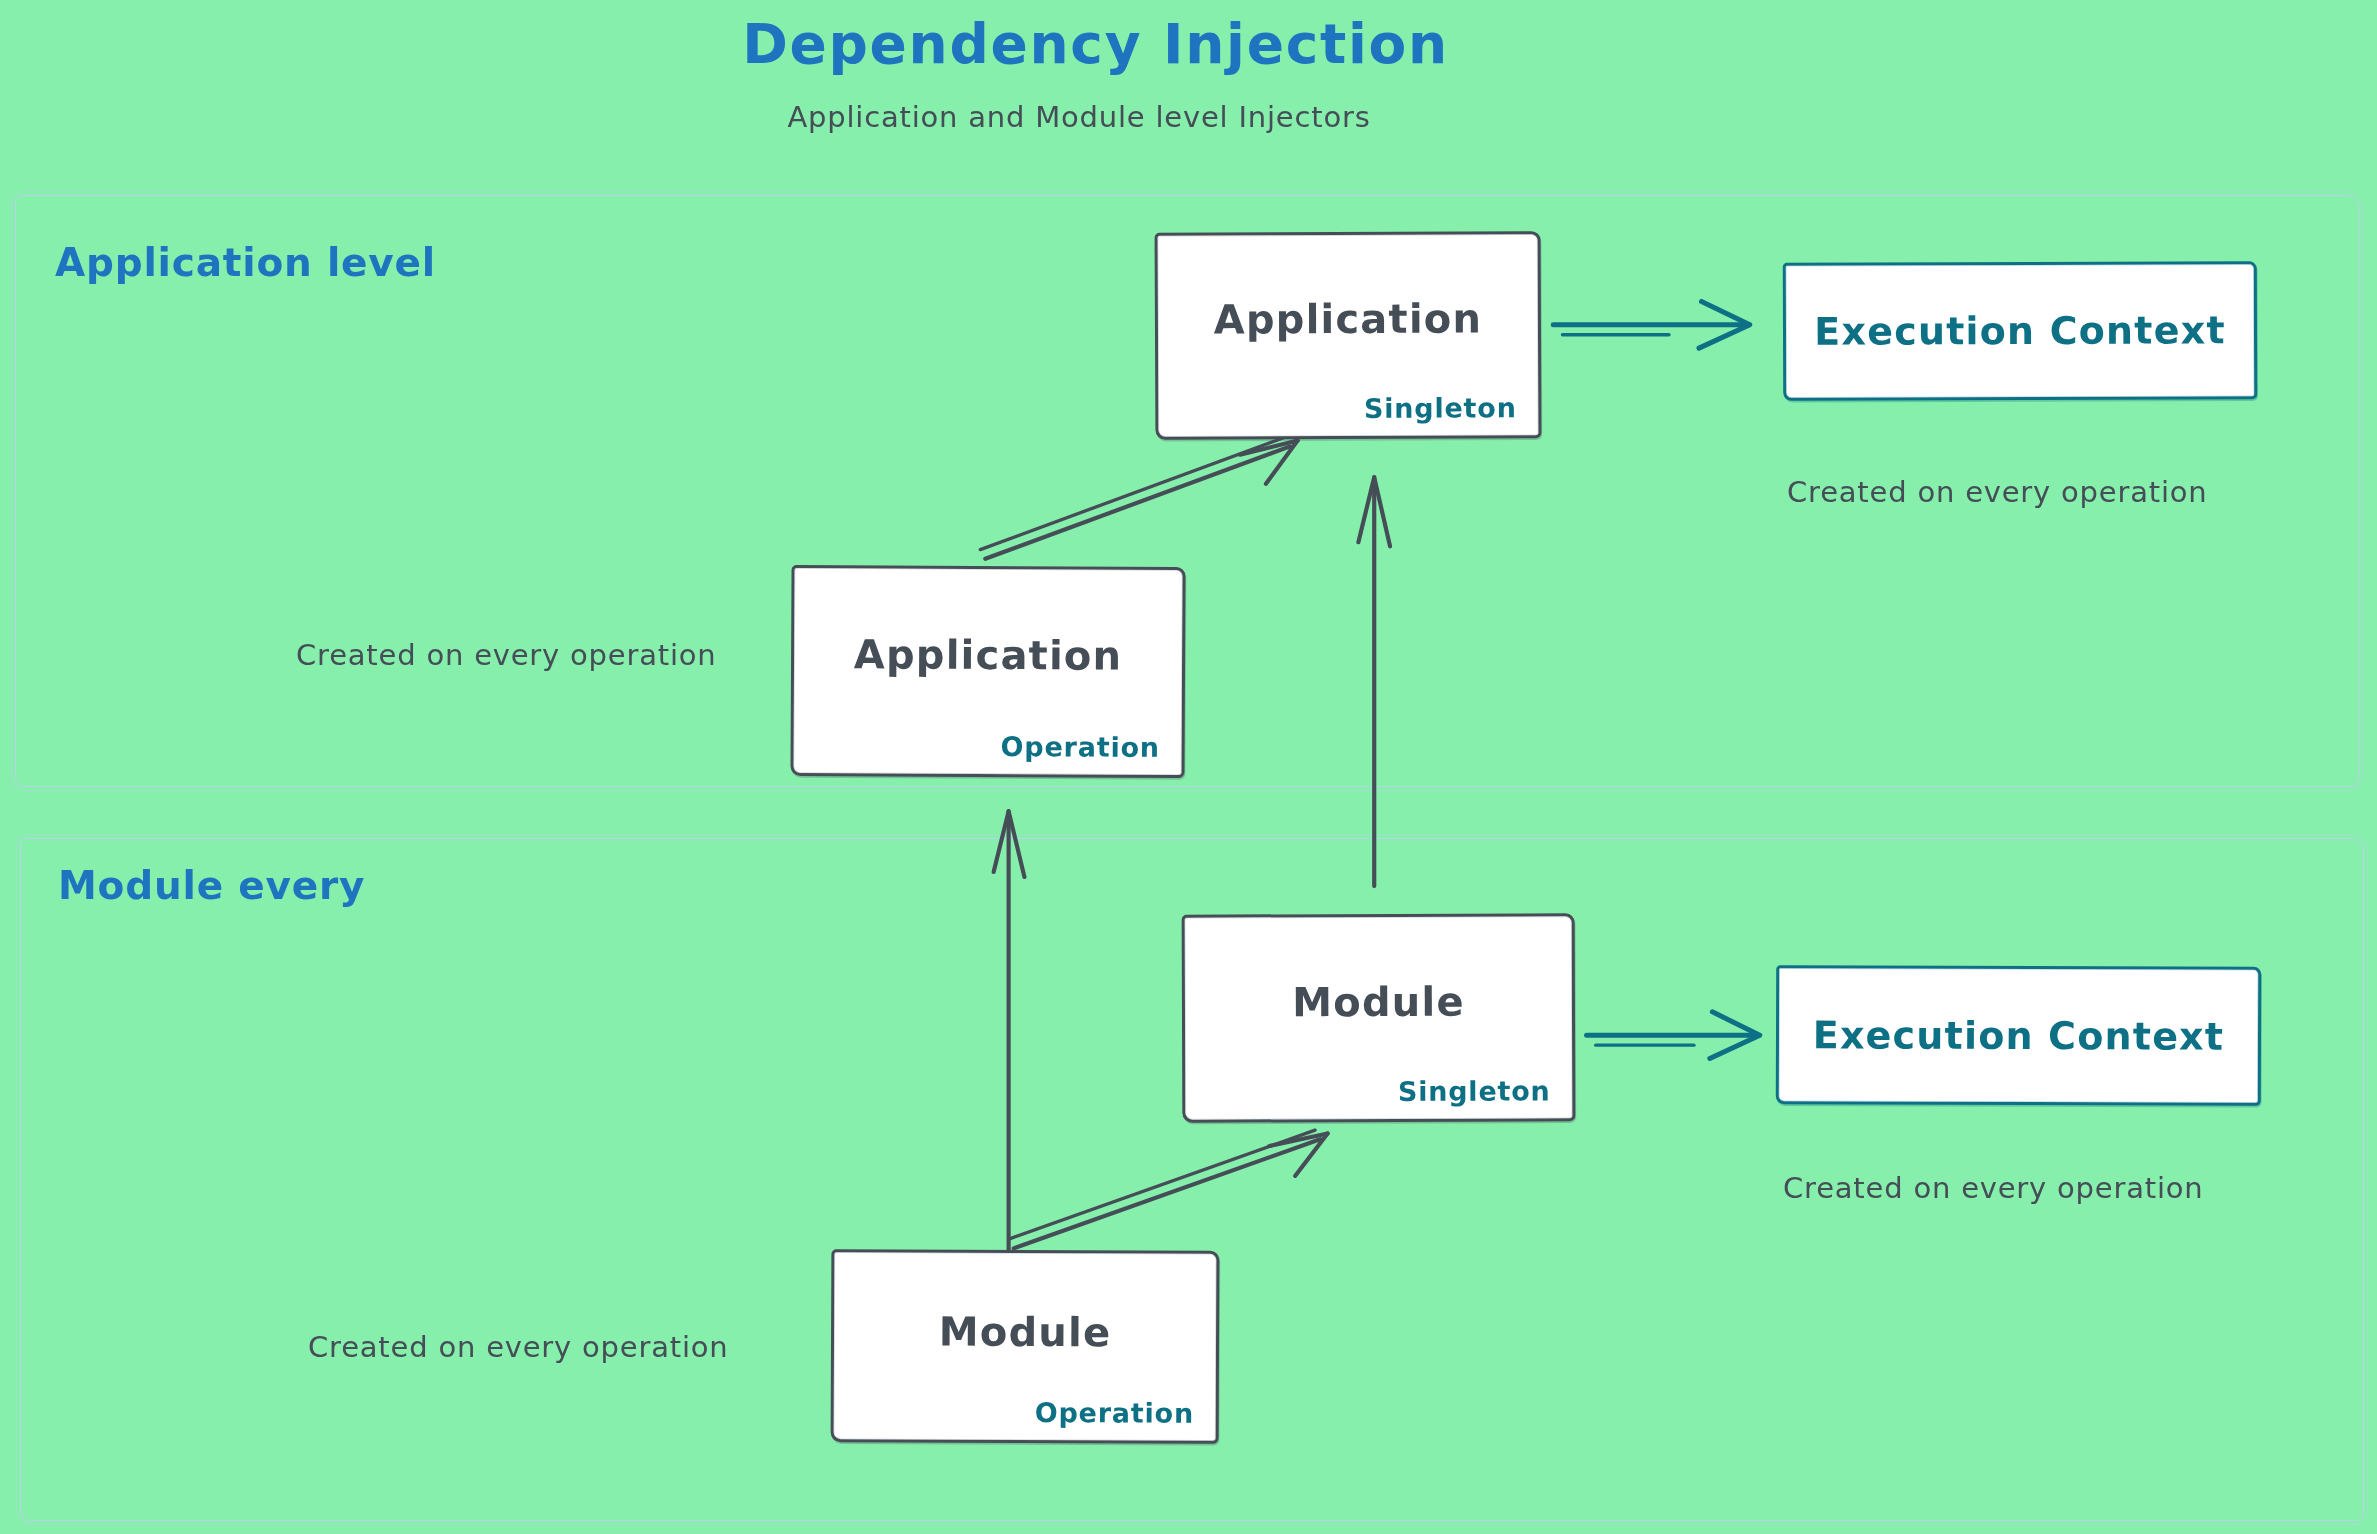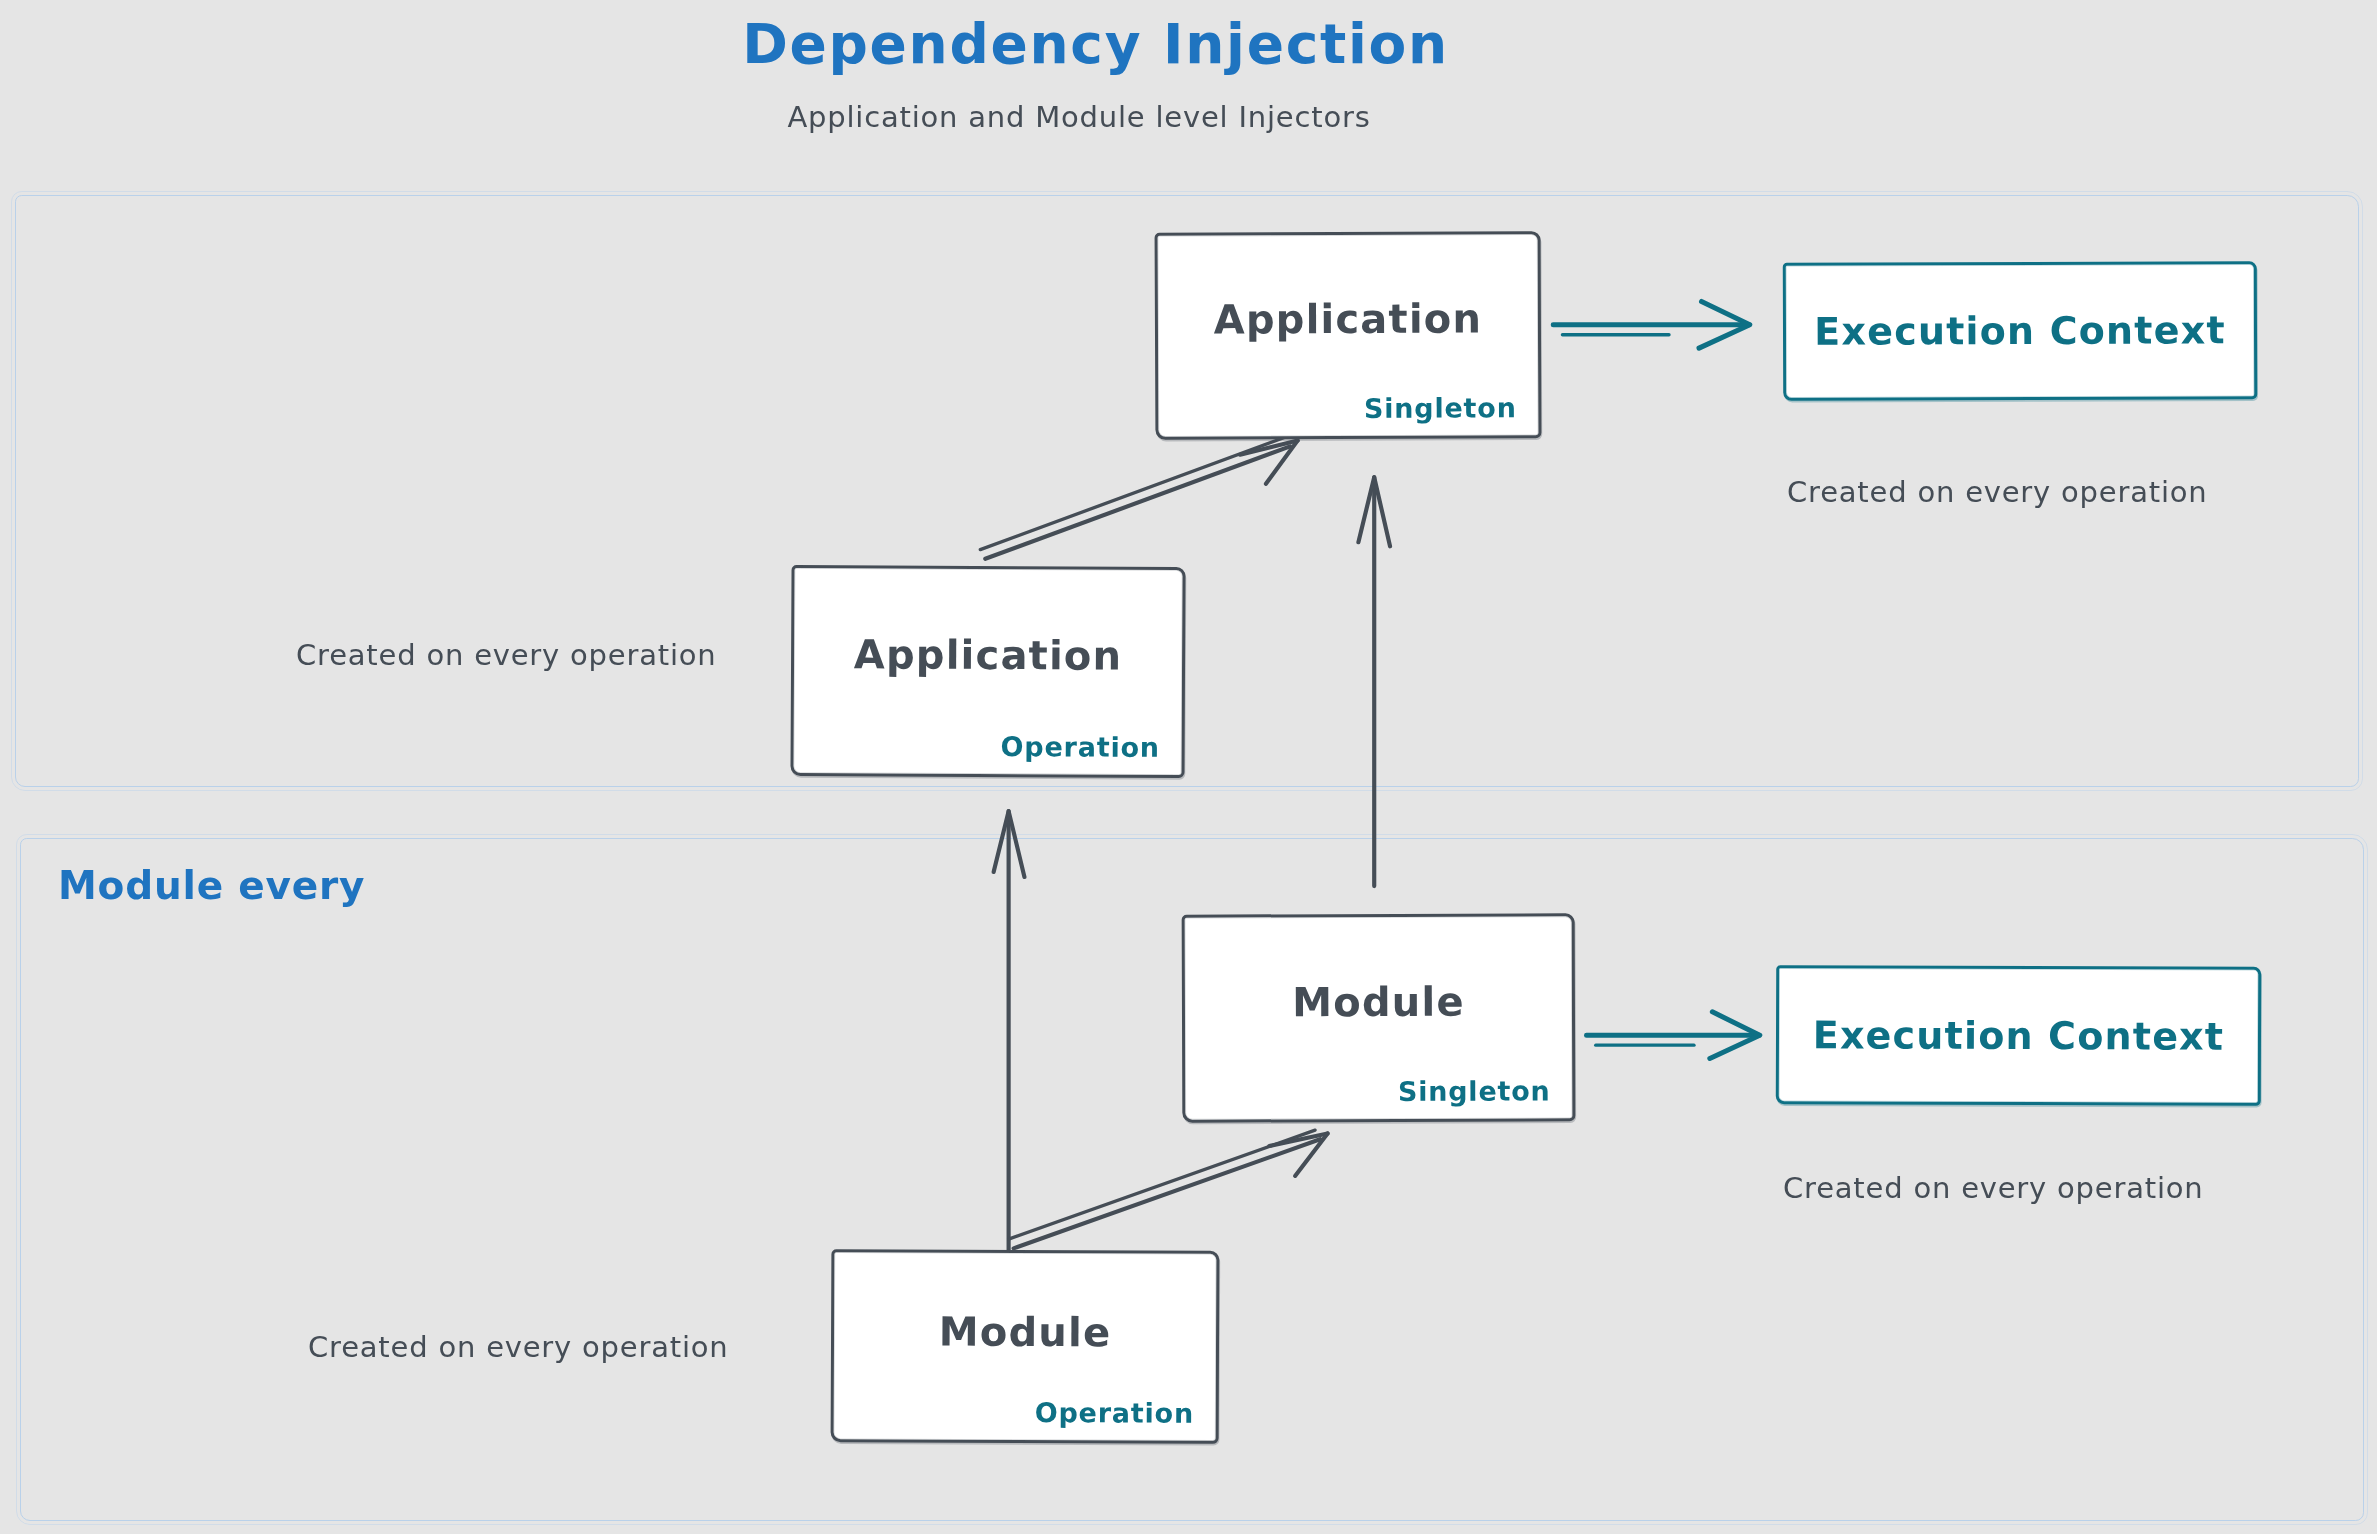--- a/index.html
+++ b/index.html
@@ -1,17 +1,17 @@
 <!DOCTYPE html>
 <html style="font-size:13.3px"><head>
 <meta charset="utf-8">
 <style>
   html,body{margin:0;padding:0;background:#ffffff;}
   .canvas{
-    position:relative;width:2377px;height:1534px;background:#e5e5e5;overflow:hidden;
+    position:relative;width:2377px;height:1534px;background:#86efac;overflow:hidden;
     font-family:"DejaVu Sans","Liberation Sans",sans-serif;
     --blue:#1f74c0; --ink:#454d56; --teal:#0e7085; --frame:#b9d1ea;
   }
   .page-title{
     position:absolute;left:575px;top:11.7px;width:1041px;text-align:center;
     font-size:55px;font-weight:700;color:var(--blue);letter-spacing:1.7px;
   }
   .page-subtitle{
     position:absolute;left:575px;top:100px;width:1008px;text-align:center;
     font-size:29px;font-weight:500;color:var(--ink);letter-spacing:0.8px;
@@ -65,20 +65,21 @@
 </style>
 </head>
 <body>
 
 <div class="canvas">
 
   <div class="page-title">Dependency Injection</div>
   <div class="page-subtitle">Application and Module level Injectors</div>
 
   <div class="section sec-app"></div>
+  <div class="section-label lbl-app">Application level</div>
 
   <div class="section sec-mod"></div>
   <div class="section-label lbl-mod">Module every</div>
 
   <svg class="arrows" viewBox="0 0 2854 1842">
 
     <g stroke="#0e7085">
       <path d="M1865 390 L2100 390" stroke-width="6"></path>
       <path d="M1876 402 L2004 402" stroke-width="4"></path>
       <path d="M2043 362 L2101 390 L2040 418" stroke-width="6"></path>

